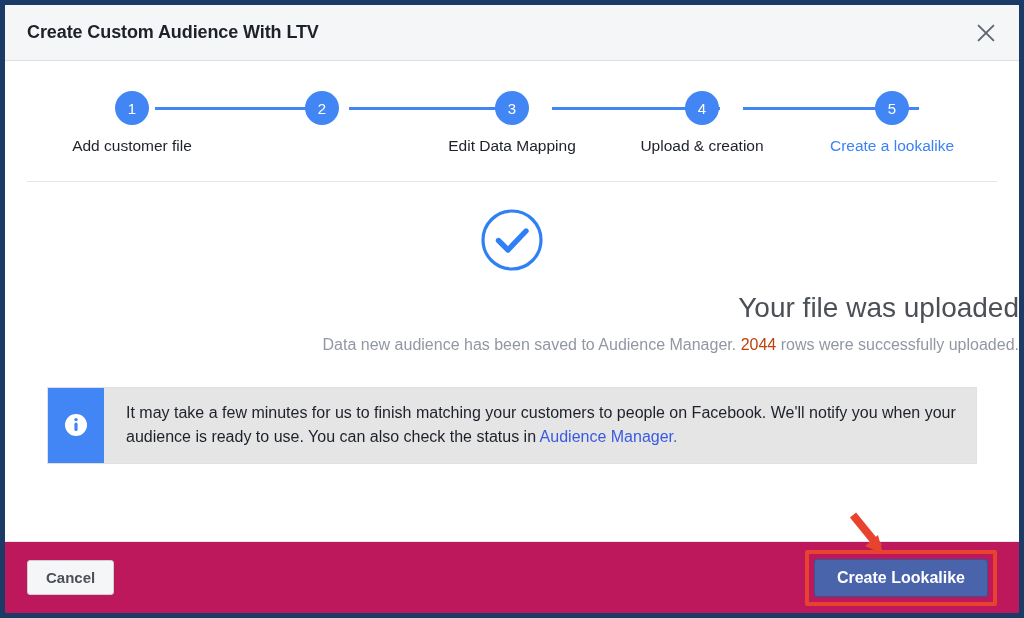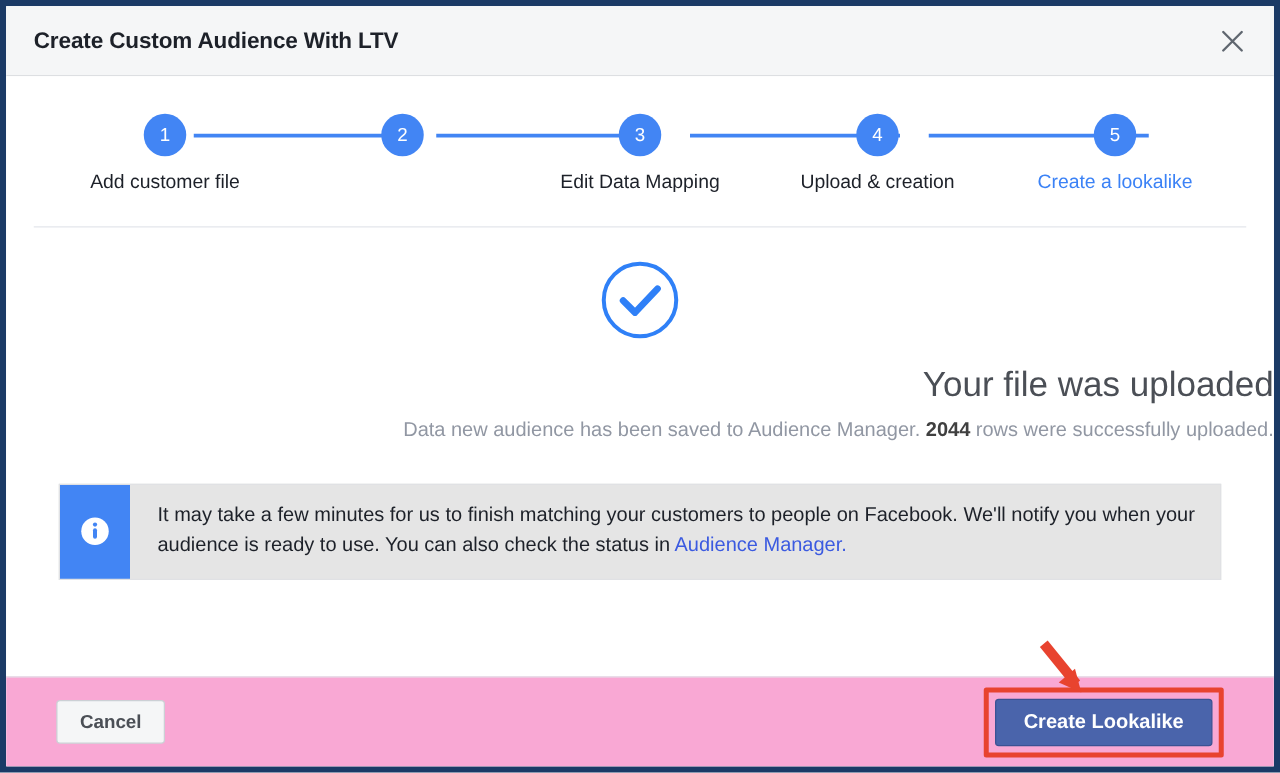--- a/index.html
+++ b/index.html
@@ -131,21 +131,21 @@
     margin-top: 20px;
     font-size: 28px;
     color: #4b4f56;
     font-weight: normal;
   }
   .success-sub {
     margin-top: 12px;
     font-size: 16px;
     color: #9197a3;
   }
-  .success-sub b { color: #404040; font-weight: bold; }
+  .success-sub b { color: #c2410c; font-weight: normal; }
 
   
   .info-banner {
     margin: 33px 42px 0 42px;
     border: 1px solid #e0e1e4;
     display: flex;
     align-items: stretch;
     background: #e5e5e5;
     min-height: 72px;
   }
@@ -165,25 +165,25 @@
   }
   .info-text a {
     color: #3b5ae0;
     text-decoration: none;
   }
 
   
   .dlg-footer {
     flex: 0 0 72px;
     border-top: 1px solid #e4e6eb;
-    background: #f9a8d4;
+    background: #be185d;
     display: flex;
     align-items: center;
     justify-content: space-between;
-    padding: 0 40px;
+    padding: 0 22px;
     position: relative;
   }
   .btn-cancel {
     background: #f5f6f7;
     border: 1px solid #ccd0d5;
     border-radius: 3px;
     padding: 8px 18px;
     font-size: 15px;
     font-weight: bold;
     color: #4b4f56;

